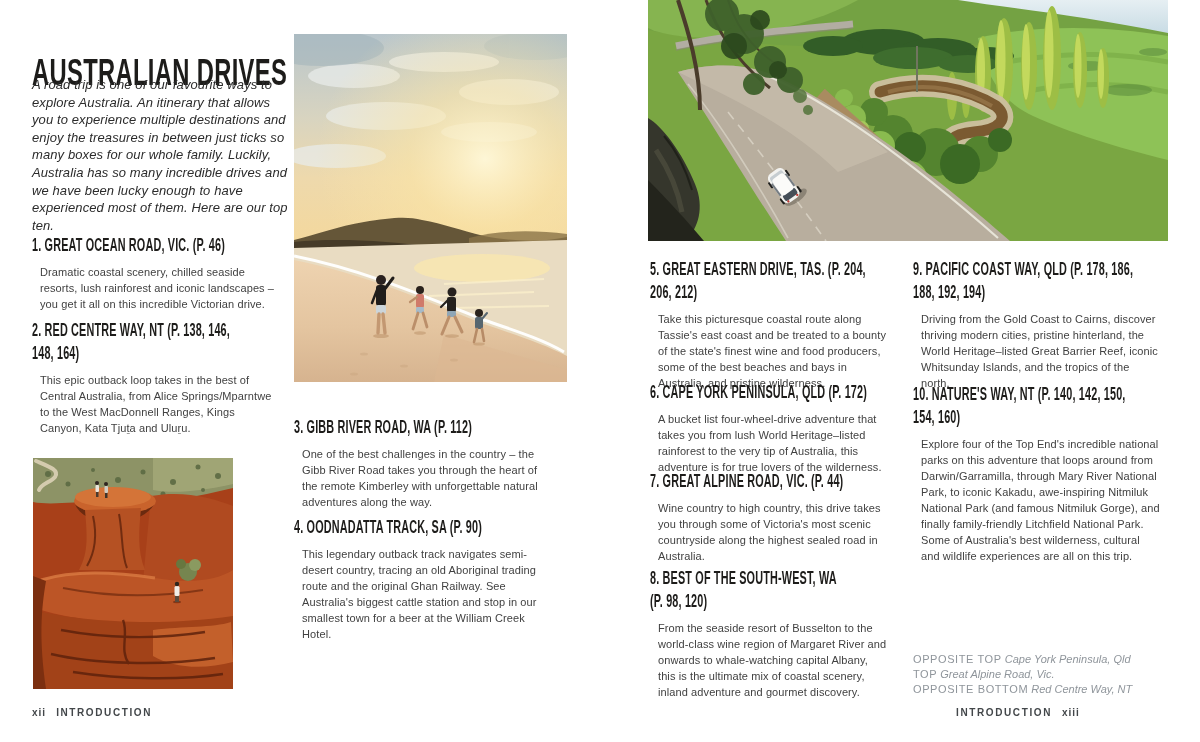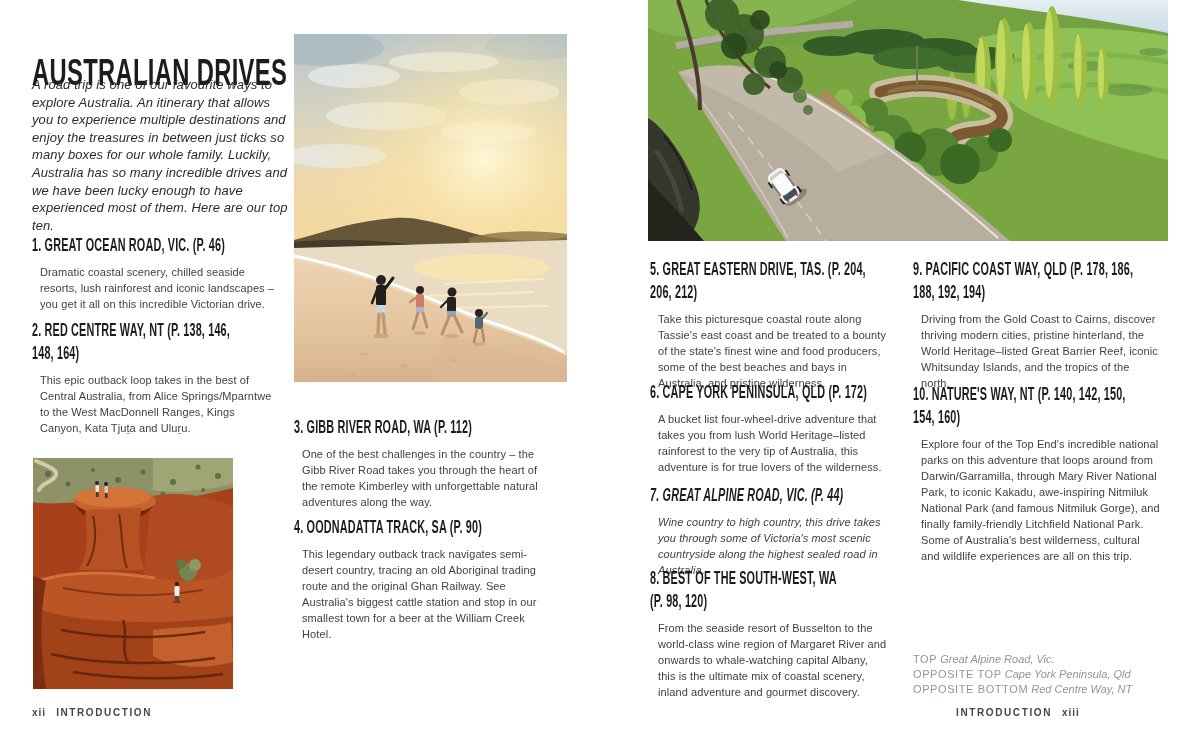--- a/index.html
+++ b/index.html
@@ -364,21 +364,21 @@
     <h2>5. GREAT EASTERN DRIVE, TAS. (P. 204,
 206, 212)</h2>
     <p>Take this picturesque coastal route along Tassie's east coast and be treated to a bounty of the state's finest wine and food producers, some of the best beaches and bays in Australia, and pristine wilderness.</p>
   </article>
 
   <article class="abs entry" style="left:650px;top:380px;width:246px;">
     <h2>6. CAPE YORK PENINSULA, QLD (P. 172)</h2>
     <p>A bucket list four-wheel-drive adventure that takes you from lush World Heritage–listed rainforest to the very tip of Australia, this adventure is for true lovers of the wilderness.</p>
   </article>
 
-  <article class="abs entry" style="left:650px;top:483px;width:246px;font-style:italic;">
+  <article class="abs entry" style="left:650px;top:469px;width:246px;">
     <h2>7. GREAT ALPINE ROAD, VIC. (P. 44)</h2>
     <p>Wine country to high country, this drive takes you through some of Victoria's most scenic countryside along the highest sealed road in Australia.</p>
   </article>
 
   <article class="abs entry" style="left:650px;top:566px;width:246px;">
     <h2>8. BEST OF THE SOUTH-WEST, WA
 (P. 98, 120)</h2>
     <p>From the seaside resort of Busselton to the world-class wine region of Margaret River and onwards to whale-watching capital Albany, this is the ultimate mix of coastal scenery, inland adventure and gourmet discovery.</p>
   </article>
 
@@ -389,26 +389,26 @@
   </article>
 
   <article class="abs entry" style="left:913px;top:382px;width:256px;">
     <h2>10. NATURE'S WAY, NT (P. 140, 142, 150,
 154, 160)</h2>
     <p>Explore four of the Top End's incredible national parks on this adventure that loops around from Darwin/Garramilla, through Mary River National Park, to iconic Kakadu, awe-inspiring Nitmiluk National Park (and famous Nitmiluk Gorge), and finally family-friendly Litchfield National Park. Some of Australia's best wilderness, cultural and wildlife experiences are all on this trip.</p>
   </article>
 
   <div class="abs caption" style="left:913px;top:652px;width:270px;">
     <div>
+      <span class="cap-label">OPPOSITE TOP</span>
+      <span class="cap-text">Cape York Peninsula, Qld</span>
+    </div>
+    <div>
       <span class="cap-label">TOP</span>
       <span class="cap-text">Great Alpine Road, Vic.</span>
-    </div>
-    <div>
-      <span class="cap-label">OPPOSITE TOP</span>
-      <span class="cap-text">Cape York Peninsula, Qld</span>
     </div>
     <div>
       <span class="cap-label">OPPOSITE BOTTOM</span>
       <span class="cap-text">Red Centre Way, NT</span>
     </div>
   </div>
 
   <footer class="abs folio-line" style="left:868px;top:707px;width:300px;text-align:center;">
     <span>INTRODUCTION</span><span class="gap"></span><span class="num">xiii</span>
   </footer>

